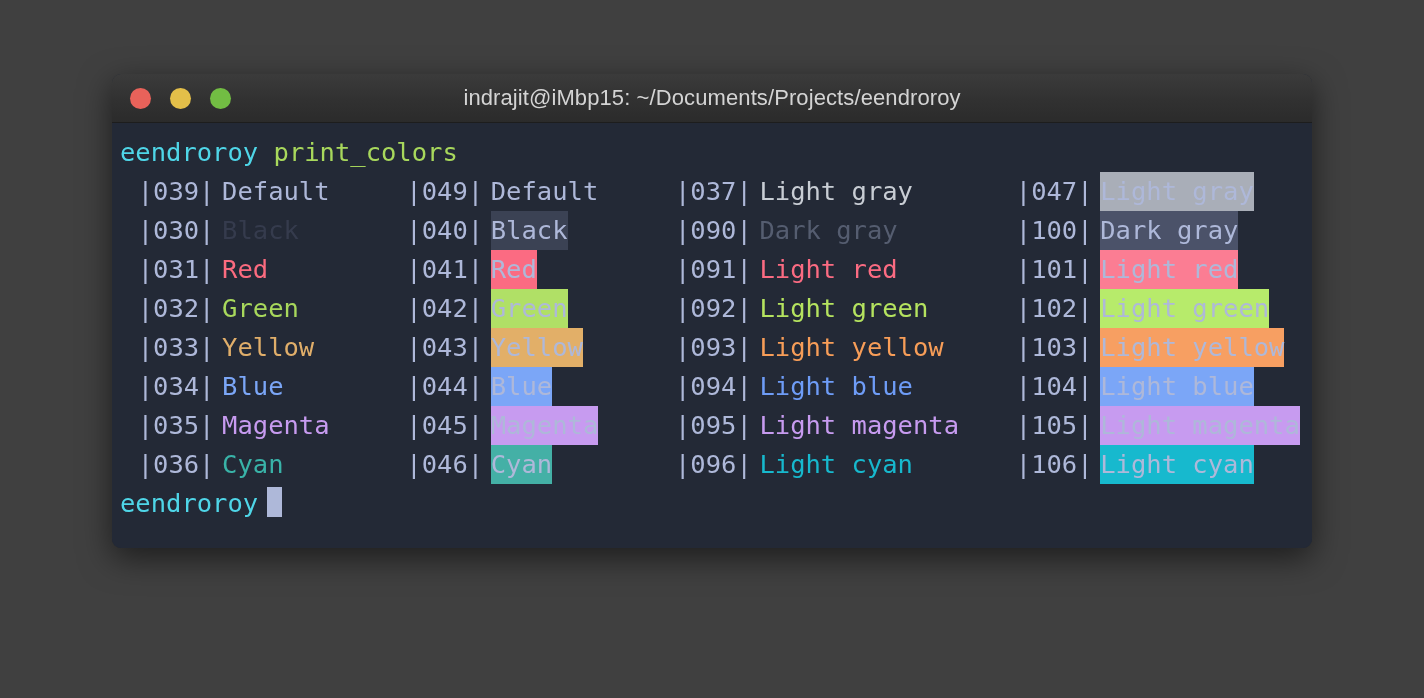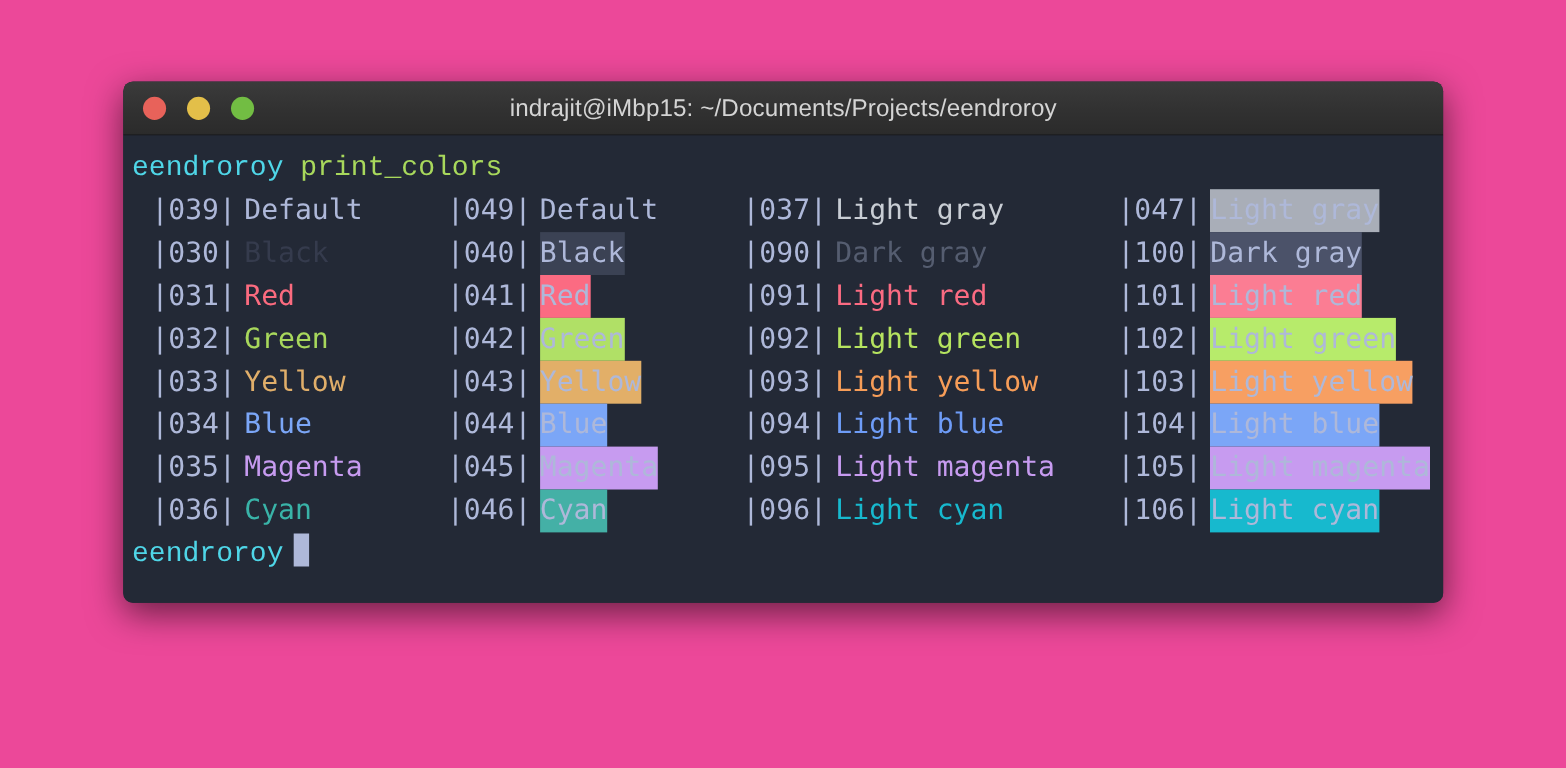--- a/index.html
+++ b/index.html
@@ -12,21 +12,21 @@
     width: 1424px;
     height: 698px;
     overflow: hidden;
     font-family: "DejaVu Sans Mono", monospace;
   }
 
   #stage {
     position: relative;
     width: 1424px;
     height: 698px;
-    background: #ec4899;
+    background: #404040;
   }
 
   
   .window {
     position: absolute;
     left: 112px;
     top: 74px;
     width: 1200px;
     height: 474px;
     border-radius: 9px;
@@ -84,21 +84,21 @@
     line-height: 39px;
   }
 
   .line {
     white-space: pre;
     height: 39px;
     padding-left: 18px;
     box-sizing: border-box;
   }
 
-  .prompt-line { padding-left: 8px; font-family: Liberation Mono, monospace; }
+  .prompt-line { padding-left: 8px; }
 
   .cell {
     display: inline-block;
     vertical-align: top;
   }
   
   .col-idx   { width: 6ch; }
   .col-name-narrow { width: 11.5ch; }
   .col-name-wide   { width: 16.2ch; }
 

